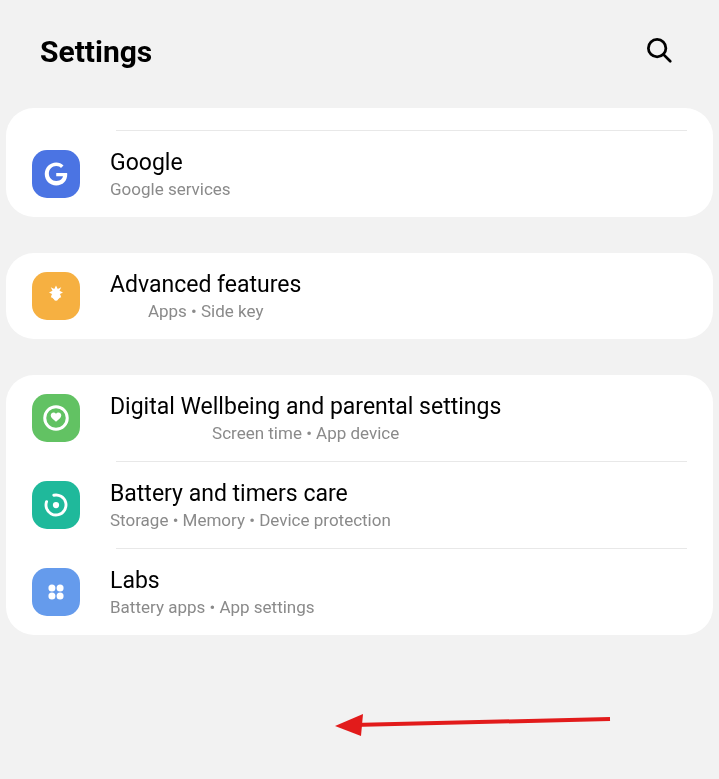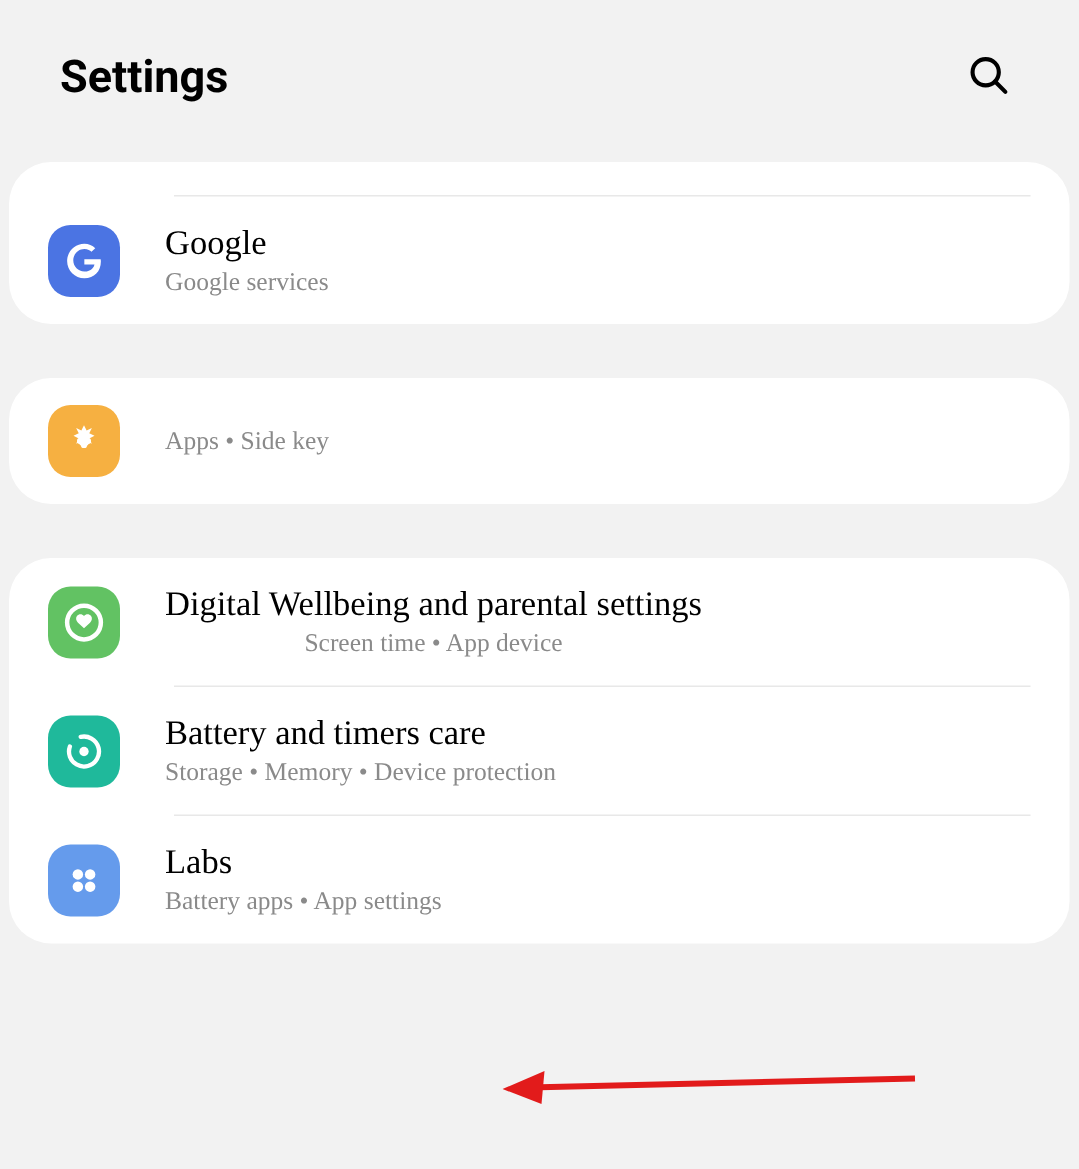--- a/index.html
+++ b/index.html
@@ -71,21 +71,20 @@
     .icon-google { background: #4b74e3; }
     .icon-advanced { background: #f6b041; }
     .icon-wellbeing { background: #62c263; }
     .icon-battery { background: #1fb99b; }
     .icon-apps { background: #659bec; }
     .text-col {
       margin-left: 30px;
       display: flex;
       flex-direction: column;
       gap: 3px;
-      font-family: Liberation Serif, serif;
     }
     .item-title {
       font-size: 23px;
       color: #000;
       font-weight: 400;
     }
     .item-sub {
       font-size: 17px;
       color: #8a8a8a;
       text-align: center;
@@ -131,20 +130,21 @@
   <div class="item">
     <div class="icon-box icon-advanced">
       <svg width="28" height="28" viewBox="0 0 24 24">
         <path fill="#fff" d="M12 2l1.5 3 3-1.5-1.5 3 3 1.5-3 1.5 1.5 3-3-1.5L12 14l-1.5-3-3 1.5 1.5-3L6 8l3-1.5L7.5 3.5l3 1.5z" transform="translate(0 1)"></path>
         <circle cx="12" cy="12" r="3.2" fill="#fff"></circle>
         <rect x="10.3" y="8" width="3.4" height="8" rx="1.5" fill="#fff"></rect>
         <rect x="8" y="10.3" width="8" height="3.4" rx="1.5" fill="#fff"></rect>
       </svg>
     </div>
     <div class="text-col">
+      <div class="item-title">Advanced features</div>
       <div class="item-sub">Apps  •  Side key</div>
     </div>
   </div>
 </div>
 
 <div class="card">
   <div class="item">
     <div class="icon-box icon-wellbeing">
       <svg width="30" height="30" viewBox="0 0 24 24">
         <circle cx="12" cy="12" r="9" fill="none" stroke="#fff" stroke-width="2.4"></circle>

